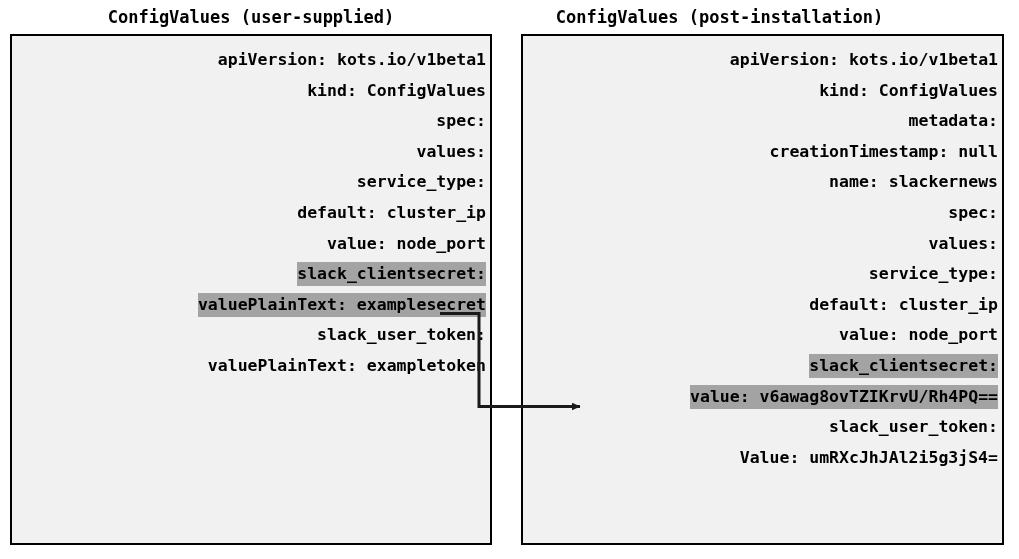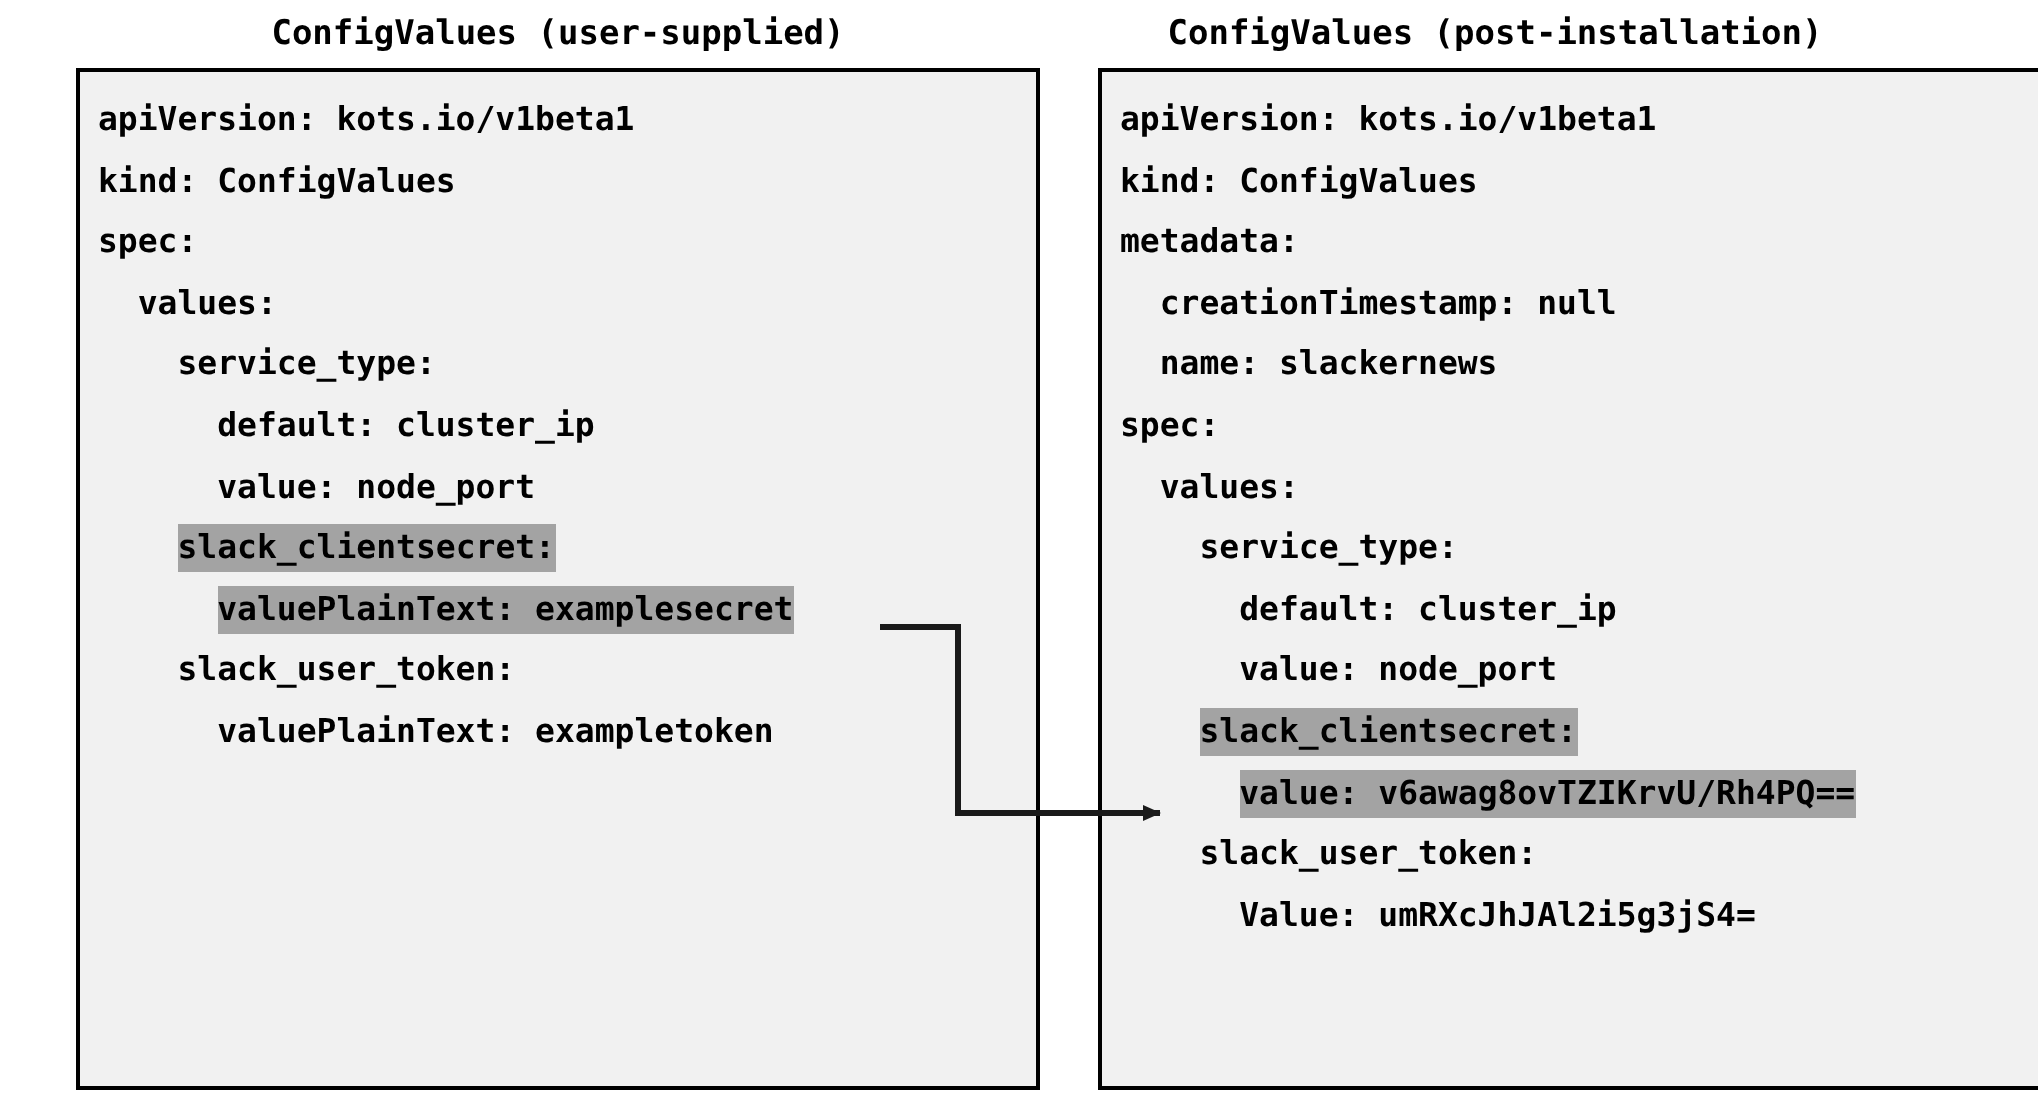--- a/index.html
+++ b/index.html
@@ -10,21 +10,20 @@
   body {
     width: 1019px;
     height: 559px;
     position: relative;
     overflow: hidden;
     font-family: "DejaVu Sans Mono", "Liberation Mono", monospace;
   }
 
   .panel {
     position: absolute;
-    margin-left: 28px;
   }
 
   .panel-title {
     position: absolute;
     top: 0;
     left: 0;
     width: 100%;
     text-align: center;
     font-family: "DejaVu Sans Mono", "Liberation Mono", monospace;
     font-size: 17px;
@@ -53,20 +52,21 @@
     font-weight: bold;
     color: #000000;
     line-height: 30.6px;
     white-space: pre;
   }
 
   .code-line {
     display: block;
     height: 30.6px;
     white-space: pre;
+    text-align: right;
   }
 
   .code-line > span.seg {
     display: inline;
     white-space: pre;
   }
 
   .hl {
     background: #a3a3a3;
     padding: 2px 0 3px 0;

